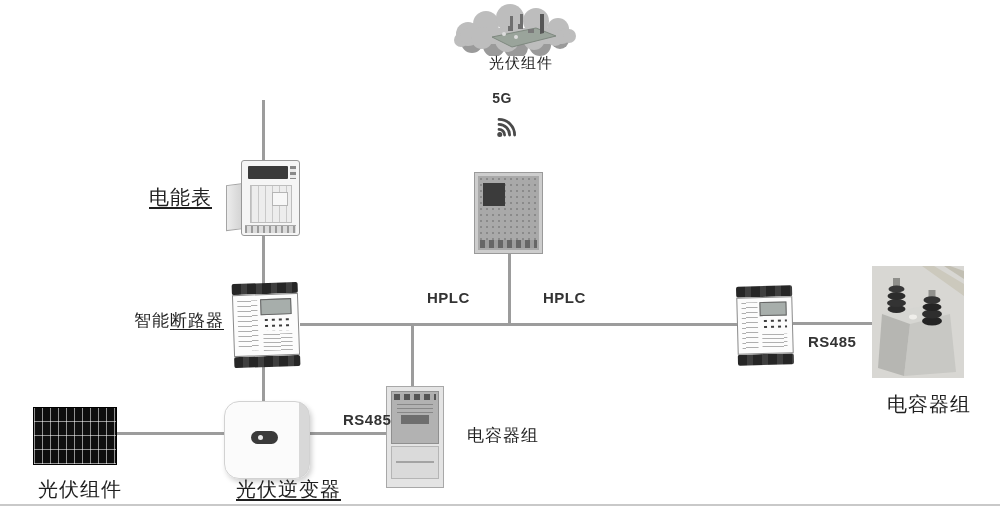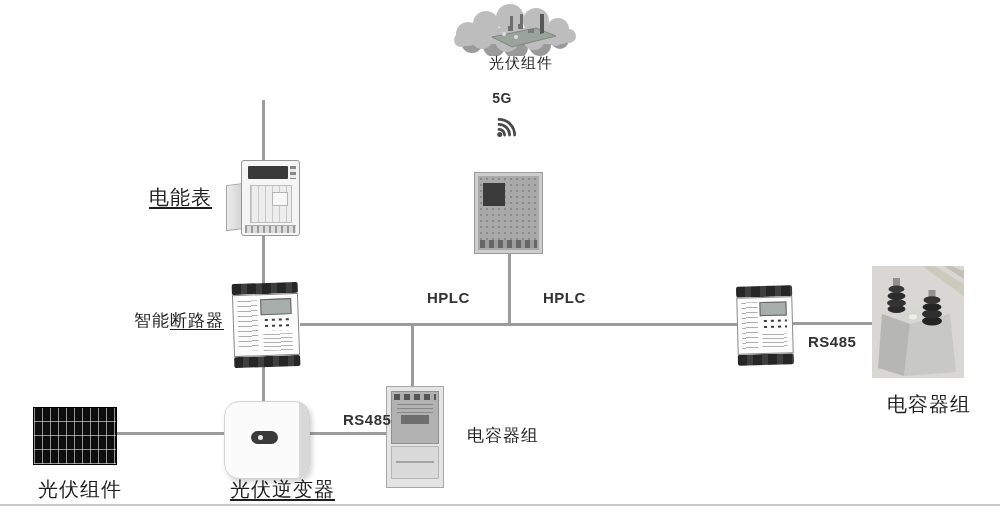--- a/index.html
+++ b/index.html
@@ -211,21 +211,21 @@
   <div class="lbl" style="left:887px;top:391px;text-align:center;">电容器组</div>
 
   <div class="panel"></div>
   <div class="lbl" style="left:38px;top:476px;text-align:center;">光伏组件</div>
 
   <div class="inverter">
     <div class="pill">
       <div class="dot"></div>
     </div>
   </div>
-  <div class="lbl underl" style="left:230px;top:476px;">光伏逆变器</div>
+  <div class="lbl underl" style="left:236px;top:476px;">光伏逆变器</div>
 
   <div class="lat" style="left:343px;top:411px;">RS485</div>
 
   <div class="pvc">
     <div class="top">
       <div class="hdr"></div>
       <div class="ln"></div>
       <div class="tag"></div>
     </div>
     <div class="bot">

